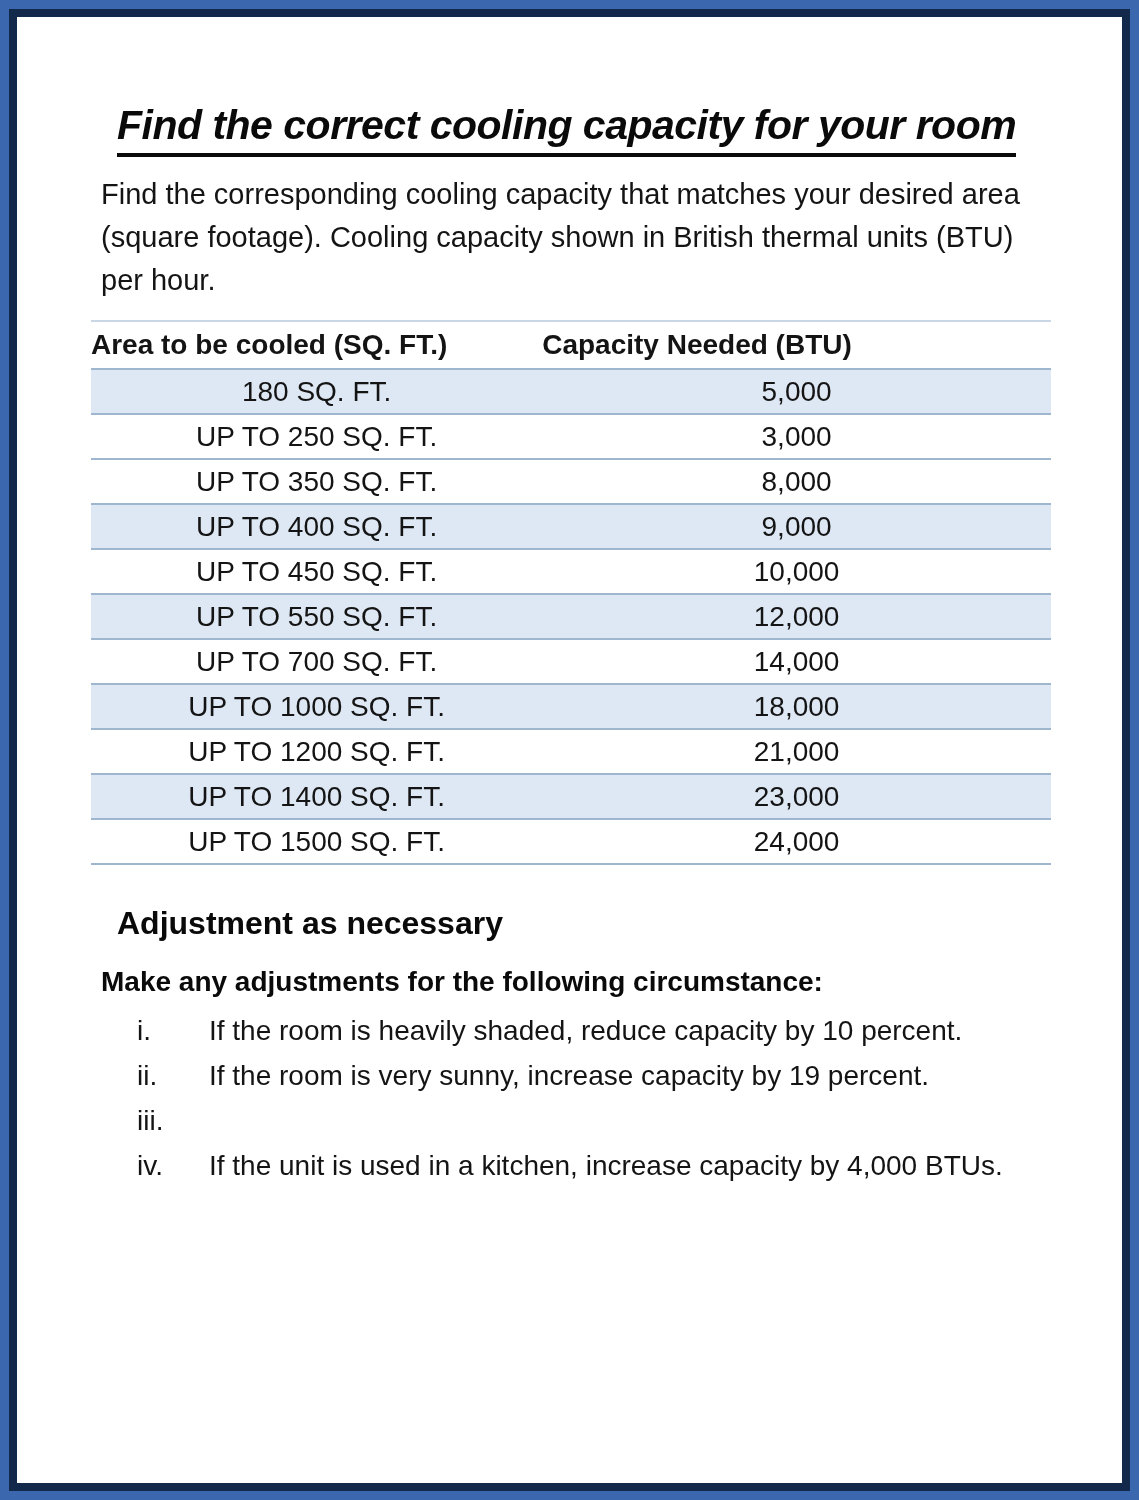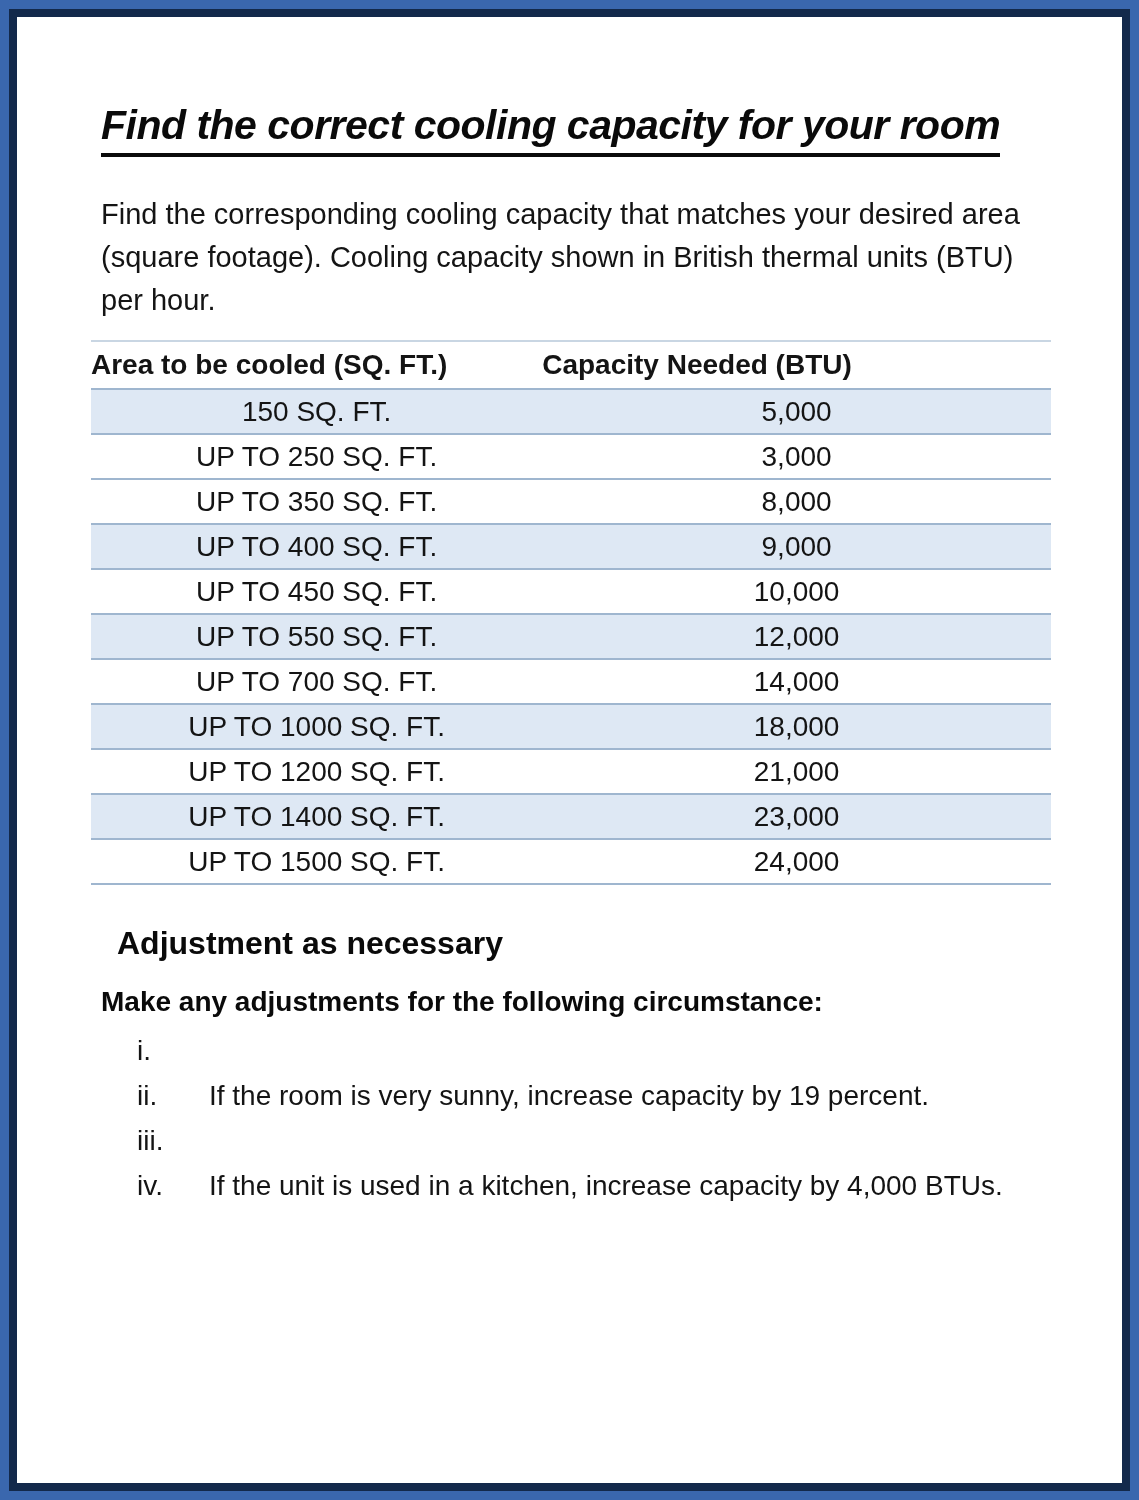--- a/index.html
+++ b/index.html
@@ -20,35 +20,35 @@
   .page-inner {
     box-sizing: border-box;
     width: 100%;
     height: 100%;
     border: 8px solid var(--inner_border, #13294B);
     background: #ffffff;
     padding: 0 0 0 84px;
     overflow: hidden;
   }
   h1.title {
-    margin: 84px 0 0 0;
+    margin: 84px 0 0 16px;
     font-size: 41px;
     line-height: 1.2;
     font-weight: 700;
     font-style: italic;
     letter-spacing: -0.5px;
     color: #0a0a0a;
   }
   h1.title .title-underline {
     display: inline-block;
     border-bottom: 4px solid #0a0a0a;
     padding-bottom: 3px;
   }
   p.intro {
-    margin: 36px 0 0 0;
+    margin: 16px 0 0 0;
     font-size: 29px;
     line-height: 43px;
     max-width: 930px;
     color: #141414;
   }
   table.capacity {
     margin: 18px 0 0 -10px;
     width: 960px;
     border-collapse: collapse;
     font-size: 28px;
@@ -117,21 +117,21 @@
           <col class="c2">
         </colgroup>
       <thead>
         <tr>
           <th>Area to be cooled (SQ. FT.)</th>
           <th>Capacity Needed (BTU)</th>
         </tr>
       </thead>
       <tbody id="table-body">
           <tr class="shaded">
-            <td>150 SQ. FT.</td>
+            <td>180 SQ. FT.</td>
             <td>5,000</td>
           </tr>
           <tr>
             <td>UP TO 250 SQ. FT.</td>
             <td>3,000</td>
           </tr>
           <tr>
             <td>UP TO 350 SQ. FT.</td>
             <td>8,000</td>
           </tr>
@@ -170,20 +170,21 @@
         </tbody>
     </table>
 
     <h2 class="section">Adjustment as necessary</h2>
 
     <p class="lead">Make any adjustments for the following circumstance:</p>
 
     <div class="list" id="adjustment-list">
         <div class="list-item">
           <div class="marker">i.</div>
+          <div class="item-text">If the room is heavily shaded, reduce capacity by 10 percent.</div>
         </div>
         <div class="list-item">
           <div class="marker">ii.</div>
           <div class="item-text">If the room is very sunny, increase capacity by 19 percent.</div>
         </div>
         <div class="list-item">
           <div class="marker">iii.</div>
         </div>
         <div class="list-item">
           <div class="marker">iv.</div>

